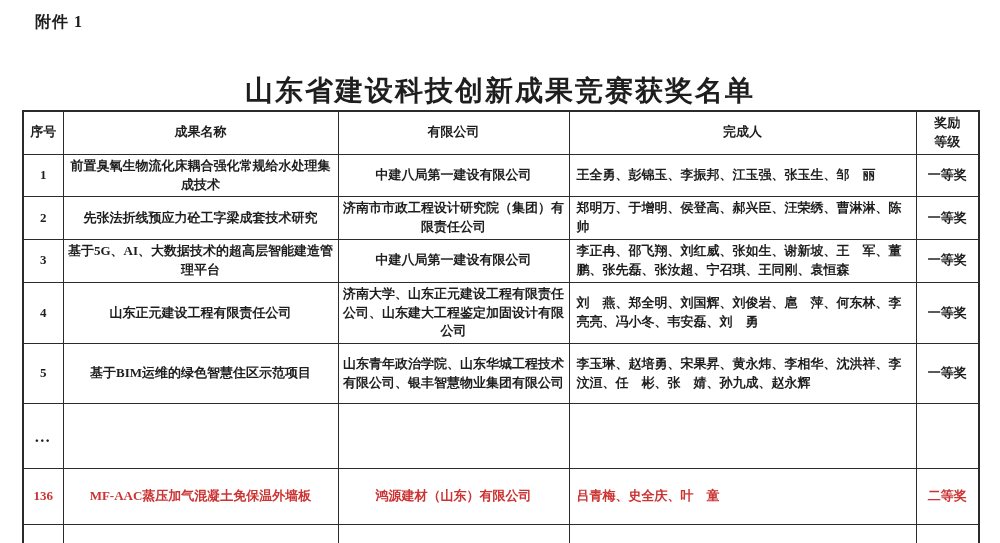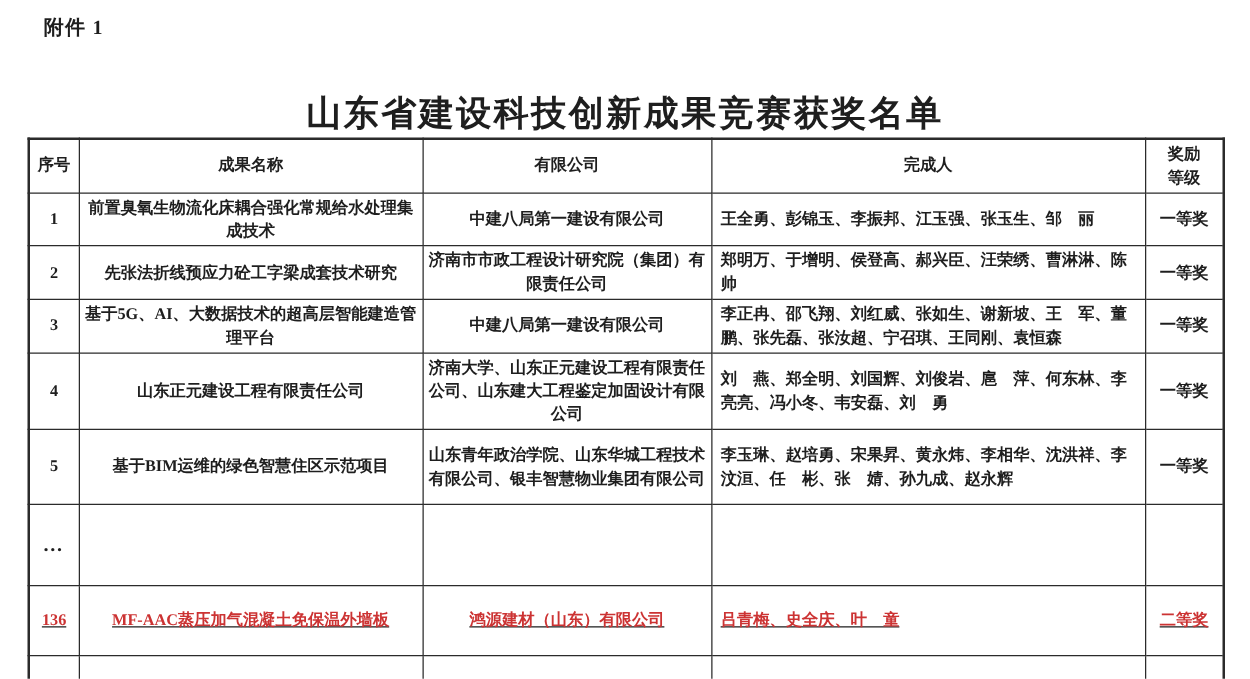--- a/index.html
+++ b/index.html
@@ -133,21 +133,21 @@
     <td class="cell-people">李玉琳、赵培勇、宋果昇、黄永炜、李相华、沈洪祥、李汶洹、任　彬、张　婧、孙九成、赵永辉</td>
     <td class="cell-award">一等奖</td>
   </tr>
       <tr style="height: 65px;">
     <td class="cell-no ellipsis">…</td>
     <td class="cell-name"></td>
     <td class="cell-unit"></td>
     <td class="cell-people"></td>
     <td class="cell-award"></td>
   </tr>
-      <tr class="red-row" style="height: 56px; text-decoration: underline;">
+      <tr class="red-row" style="height: 56px;">
     <td class="cell-no">136</td>
     <td class="cell-name">MF-AAC蒸压加气混凝土免保温外墙板</td>
     <td class="cell-unit">鸿源建材（山东）有限公司</td>
     <td class="cell-people">吕青梅、史全庆、叶　童</td>
     <td class="cell-award">二等奖</td>
   </tr>
       <tr style="height: 40px;">
     <td class="cell-no ellipsis">…</td>
     <td class="cell-name"></td>
     <td class="cell-unit"></td>

